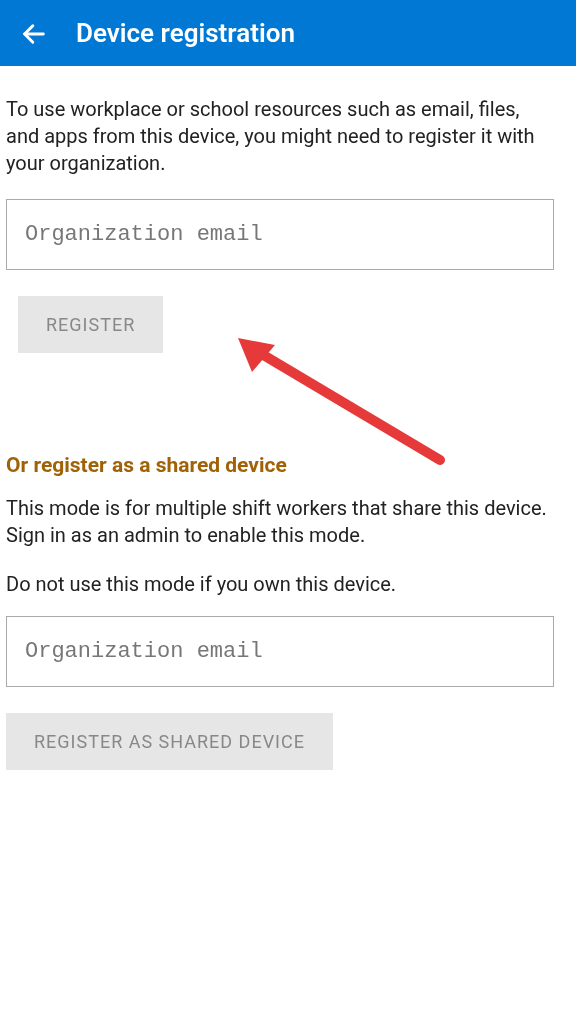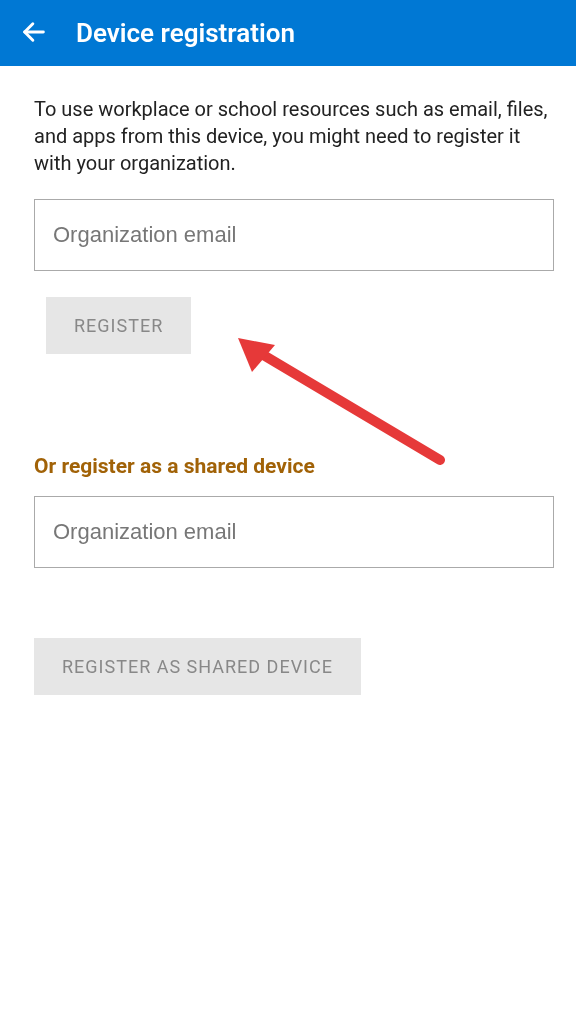--- a/index.html
+++ b/index.html
@@ -12,59 +12,59 @@
       width: 576px;
       height: 1024px;
       background: #ffffff;
       overflow: hidden;
       position: relative;
     }
     .header {
       background: #0078d4;
       color: #ffffff;
       display: flex;
-      align-items: flex-start;
+      align-items: flex-end;
       padding: 18px 20px;
       gap: 28px;
     }
     .back-icon {
       width: 28px;
       height: 28px;
       display: flex;
       align-items: center;
       justify-content: center;
       cursor: pointer;
     }
     .header-title {
       font-size: 26px;
       font-weight: 600;
     }
     .content {
-      padding: 30px 22px 0 34px;
+      padding: 30px 22px 0 6px;
     }
     .intro-text {
       font-size: 20px;
       line-height: 1.35;
       color: #222;
       margin-bottom: 22px;
     }
     .sub-text {
       font-size: 20px;
       line-height: 1.35;
       color: #222;
       margin-bottom: 14px;
     }
     .input-field {
       width: 100%;
       border: 1px solid #aaa;
       padding: 22px 18px;
       font-size: 22px;
       color: #222;
       margin-bottom: 26px;
-      font-family: Liberation Sans, sans-serif;
+      font-family: Liberation Mono, monospace;
     }
     .input-field::placeholder {
       color: #777;
     }
     .btn {
       background: #e6e6e6;
       border: none;
       padding: 18px 28px;
       font-size: 18px;
       letter-spacing: 1px;
@@ -96,21 +96,20 @@
     }
     .shared-btn {
       background: #e6e6e6;
       border: none;
       padding: 18px 28px;
       font-size: 18px;
       letter-spacing: 1px;
       color: #888;
       font-family: inherit;
       cursor: pointer;
-      margin-top: 44px;
     }
     .arrow-annotation {
       position: absolute;
       left: 230px;
       top: 330px;
       pointer-events: none;
     }
   </style>
 </head>
 <body>
@@ -128,20 +127,22 @@
 <div class="content">
   <p class="intro-text">To use workplace or school resources such as email, files, and apps from this device, you might need to register it with your organization.</p>
 
   <input type="text" class="input-field" placeholder="Organization email" style="">
 
   <button class="btn">REGISTER</button>
 
   <div class="section-gap"></div>
 
   <div class="section-title">Or register as a shared device</div>
+  <p class="shared-text">This mode is for multiple shift workers that share this device. Sign in as an admin to enable this mode.</p>
+  <p class="warning-text">Do not use this mode if you own this device.</p>
 
   <input type="text" class="input-field" placeholder="Organization email" style="">
 
   <button class="shared-btn">REGISTER AS SHARED DEVICE</button>
 </div>
 
 <svg class="arrow-annotation" width="240" height="160" viewBox="0 0 240 160">
   <defs>
     <marker id="arrowhead" markerWidth="10" markerHeight="10" refX="2" refY="5" orient="auto">
       <polygon points="0 0, 10 5, 0 10" fill="#e63939"></polygon>

